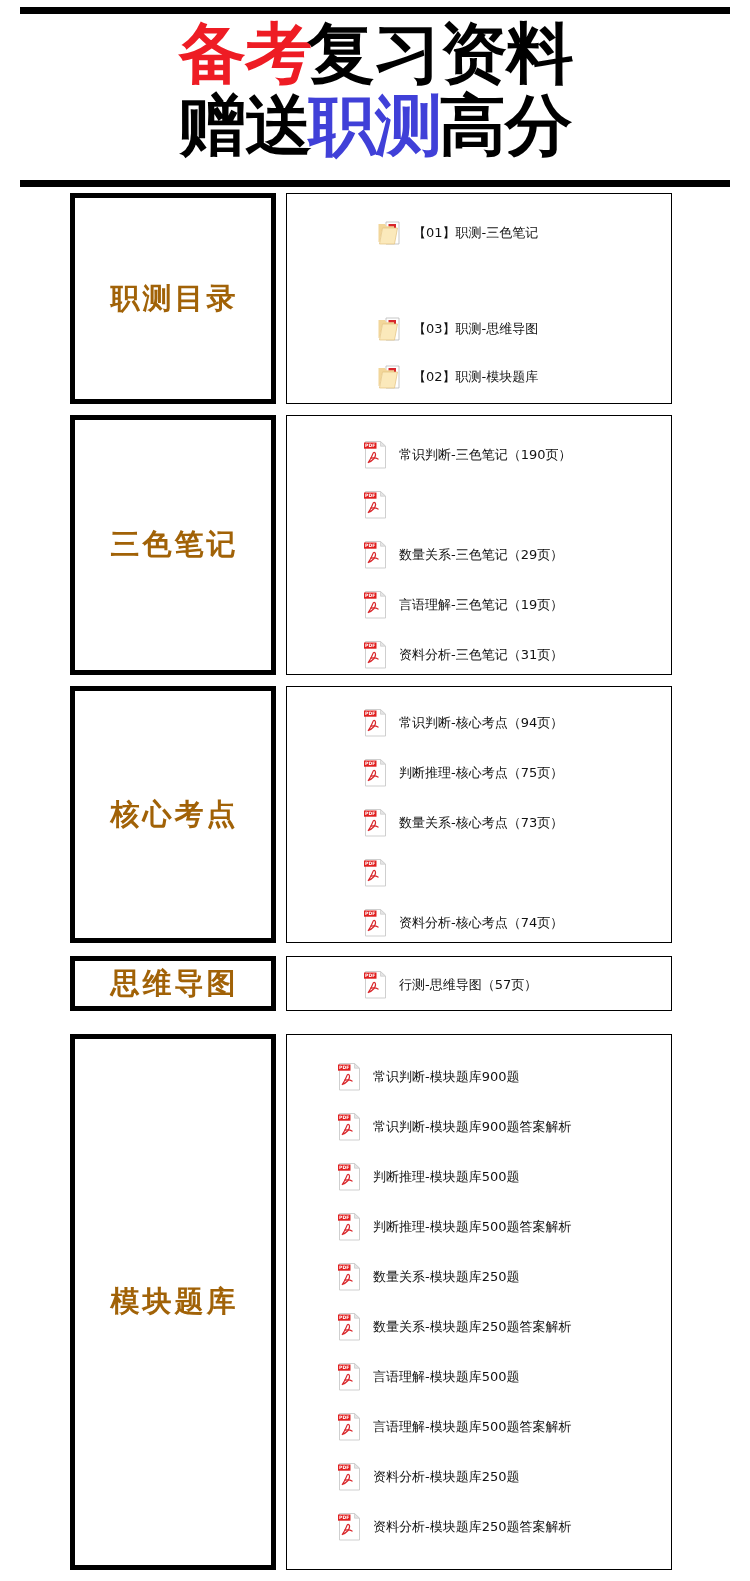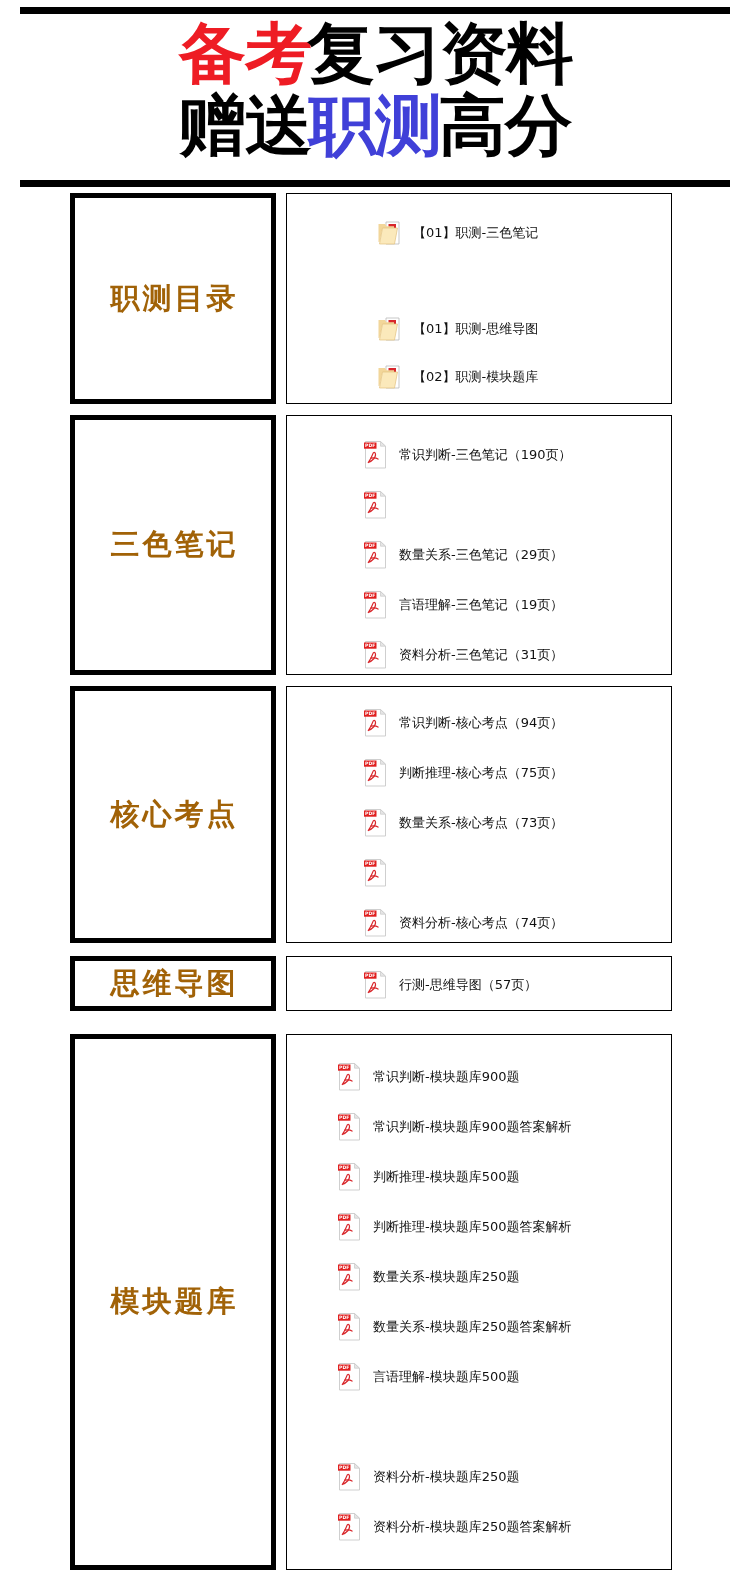--- a/index.html
+++ b/index.html
@@ -166,21 +166,21 @@
           <div class="row" style="top: 118px;">
             <span class="ico" style="left: 90px;">
               <svg viewBox="0 0 26 30" xmlns="http://www.w3.org/2000/svg">
                 <path d="M9 4 L22 4 L22 26 L9 26 Z" fill="#ffffff" stroke="#b9b9b9" stroke-width="0.8"></path>
                 <rect x="11.5" y="6" width="7.5" height="4.4" fill="#d8262b"></rect>
                 <path d="M15.4 11.5 c 1.6 0.5 1.1 3.2 -0.3 4.6 c -1.3 1.3 -2.6 2.1 -3.6 2.4 c 1.1 -1.6 2.1 -3.4 2.6 -5.1 c 0.3 -1.1 0.7 -2.1 1.3 -1.9 z" fill="none" stroke="#d8262b" stroke-width="0.9"></path>
                 <path d="M1.5 6 L8 6 L9.5 8.2 L17 8.2 L17 10 L5.5 10 L2.5 24 L1.5 24 Z" fill="#f2d69a"></path>
                 <path d="M5.5 10 L20.5 10 L17.5 26 L2.5 26 Z" fill="#fbe9bb" stroke="#e2c27f" stroke-width="0.7"></path>
               </svg>
             </span>
-            <span class="txt" style="left: 126px;">【01】职测-思维导图</span>
+            <span class="txt" style="left: 126px;">【03】职测-思维导图</span>
           </div>
           <div class="row" style="top: 166px;">
             <span class="ico" style="left: 90px;">
               <svg viewBox="0 0 26 30" xmlns="http://www.w3.org/2000/svg">
                 <path d="M9 4 L22 4 L22 26 L9 26 Z" fill="#ffffff" stroke="#b9b9b9" stroke-width="0.8"></path>
                 <rect x="11.5" y="6" width="7.5" height="4.4" fill="#d8262b"></rect>
                 <path d="M15.4 11.5 c 1.6 0.5 1.1 3.2 -0.3 4.6 c -1.3 1.3 -2.6 2.1 -3.6 2.4 c 1.1 -1.6 2.1 -3.4 2.6 -5.1 c 0.3 -1.1 0.7 -2.1 1.3 -1.9 z" fill="none" stroke="#d8262b" stroke-width="0.9"></path>
                 <path d="M1.5 6 L8 6 L9.5 8.2 L17 8.2 L17 10 L5.5 10 L2.5 24 L1.5 24 Z" fill="#f2d69a"></path>
                 <path d="M5.5 10 L20.5 10 L17.5 26 L2.5 26 Z" fill="#fbe9bb" stroke="#e2c27f" stroke-width="0.7"></path>
               </svg>
@@ -440,20 +440,33 @@
                 <path d="M2.5 1.5 L17.5 1.5 L22.5 6.2 L22.5 28 L2.5 28 Z" fill="#ffffff" stroke="#c9c9c9" stroke-width="0.9"></path>
                 <path d="M17.5 1.5 L22.5 6.2 L17.5 6.2 Z" fill="#e6e6e6" stroke="#c9c9c9" stroke-width="0.7"></path>
                 <rect x="1" y="2.5" width="12.5" height="6.2" fill="#e02020"></rect>
                 <text x="7.2" y="7.4" font-family="DejaVu Sans, sans-serif" font-size="4.6" font-weight="700" fill="#ffffff" text-anchor="middle">PDF</text>
                 <path d="M11.2 12.4 c 2.1 0.3 1.6 4.2 -0.4 6.3 c -1.8 1.9 -4.1 3.3 -5.5 3.8 c 1.6 -2.4 3.3 -5.1 4.1 -7.6 c 0.5 -1.6 1 -2.6 1.8 -2.5 z" fill="none" stroke="#d8262b" stroke-width="1.25" stroke-linejoin="round"></path>
                 <path d="M7.8 18.2 c 2.6 -0.4 5.6 -0.2 7.2 0.9" fill="none" stroke="#d8262b" stroke-width="1.25" stroke-linecap="round"></path>
               </svg>
             </span>
             <span class="txt" style="left: 86px;">言语理解-模块题库500题</span>
           </div>
+          <div class="row" style="top: 375px;">
+            <span class="ico" style="left: 50px;">
+              <svg viewBox="0 0 26 30" xmlns="http://www.w3.org/2000/svg">
+                <path d="M2.5 1.5 L17.5 1.5 L22.5 6.2 L22.5 28 L2.5 28 Z" fill="#ffffff" stroke="#c9c9c9" stroke-width="0.9"></path>
+                <path d="M17.5 1.5 L22.5 6.2 L17.5 6.2 Z" fill="#e6e6e6" stroke="#c9c9c9" stroke-width="0.7"></path>
+                <rect x="1" y="2.5" width="12.5" height="6.2" fill="#e02020"></rect>
+                <text x="7.2" y="7.4" font-family="DejaVu Sans, sans-serif" font-size="4.6" font-weight="700" fill="#ffffff" text-anchor="middle">PDF</text>
+                <path d="M11.2 12.4 c 2.1 0.3 1.6 4.2 -0.4 6.3 c -1.8 1.9 -4.1 3.3 -5.5 3.8 c 1.6 -2.4 3.3 -5.1 4.1 -7.6 c 0.5 -1.6 1 -2.6 1.8 -2.5 z" fill="none" stroke="#d8262b" stroke-width="1.25" stroke-linejoin="round"></path>
+                <path d="M7.8 18.2 c 2.6 -0.4 5.6 -0.2 7.2 0.9" fill="none" stroke="#d8262b" stroke-width="1.25" stroke-linecap="round"></path>
+              </svg>
+            </span>
+            <span class="txt" style="left: 86px;">言语理解-模块题库500题答案解析</span>
+          </div>
           <div class="row" style="top: 425px;">
             <span class="ico" style="left: 50px;">
               <svg viewBox="0 0 26 30" xmlns="http://www.w3.org/2000/svg">
                 <path d="M2.5 1.5 L17.5 1.5 L22.5 6.2 L22.5 28 L2.5 28 Z" fill="#ffffff" stroke="#c9c9c9" stroke-width="0.9"></path>
                 <path d="M17.5 1.5 L22.5 6.2 L17.5 6.2 Z" fill="#e6e6e6" stroke="#c9c9c9" stroke-width="0.7"></path>
                 <rect x="1" y="2.5" width="12.5" height="6.2" fill="#e02020"></rect>
                 <text x="7.2" y="7.4" font-family="DejaVu Sans, sans-serif" font-size="4.6" font-weight="700" fill="#ffffff" text-anchor="middle">PDF</text>
                 <path d="M11.2 12.4 c 2.1 0.3 1.6 4.2 -0.4 6.3 c -1.8 1.9 -4.1 3.3 -5.5 3.8 c 1.6 -2.4 3.3 -5.1 4.1 -7.6 c 0.5 -1.6 1 -2.6 1.8 -2.5 z" fill="none" stroke="#d8262b" stroke-width="1.25" stroke-linejoin="round"></path>
                 <path d="M7.8 18.2 c 2.6 -0.4 5.6 -0.2 7.2 0.9" fill="none" stroke="#d8262b" stroke-width="1.25" stroke-linecap="round"></path>
               </svg>

